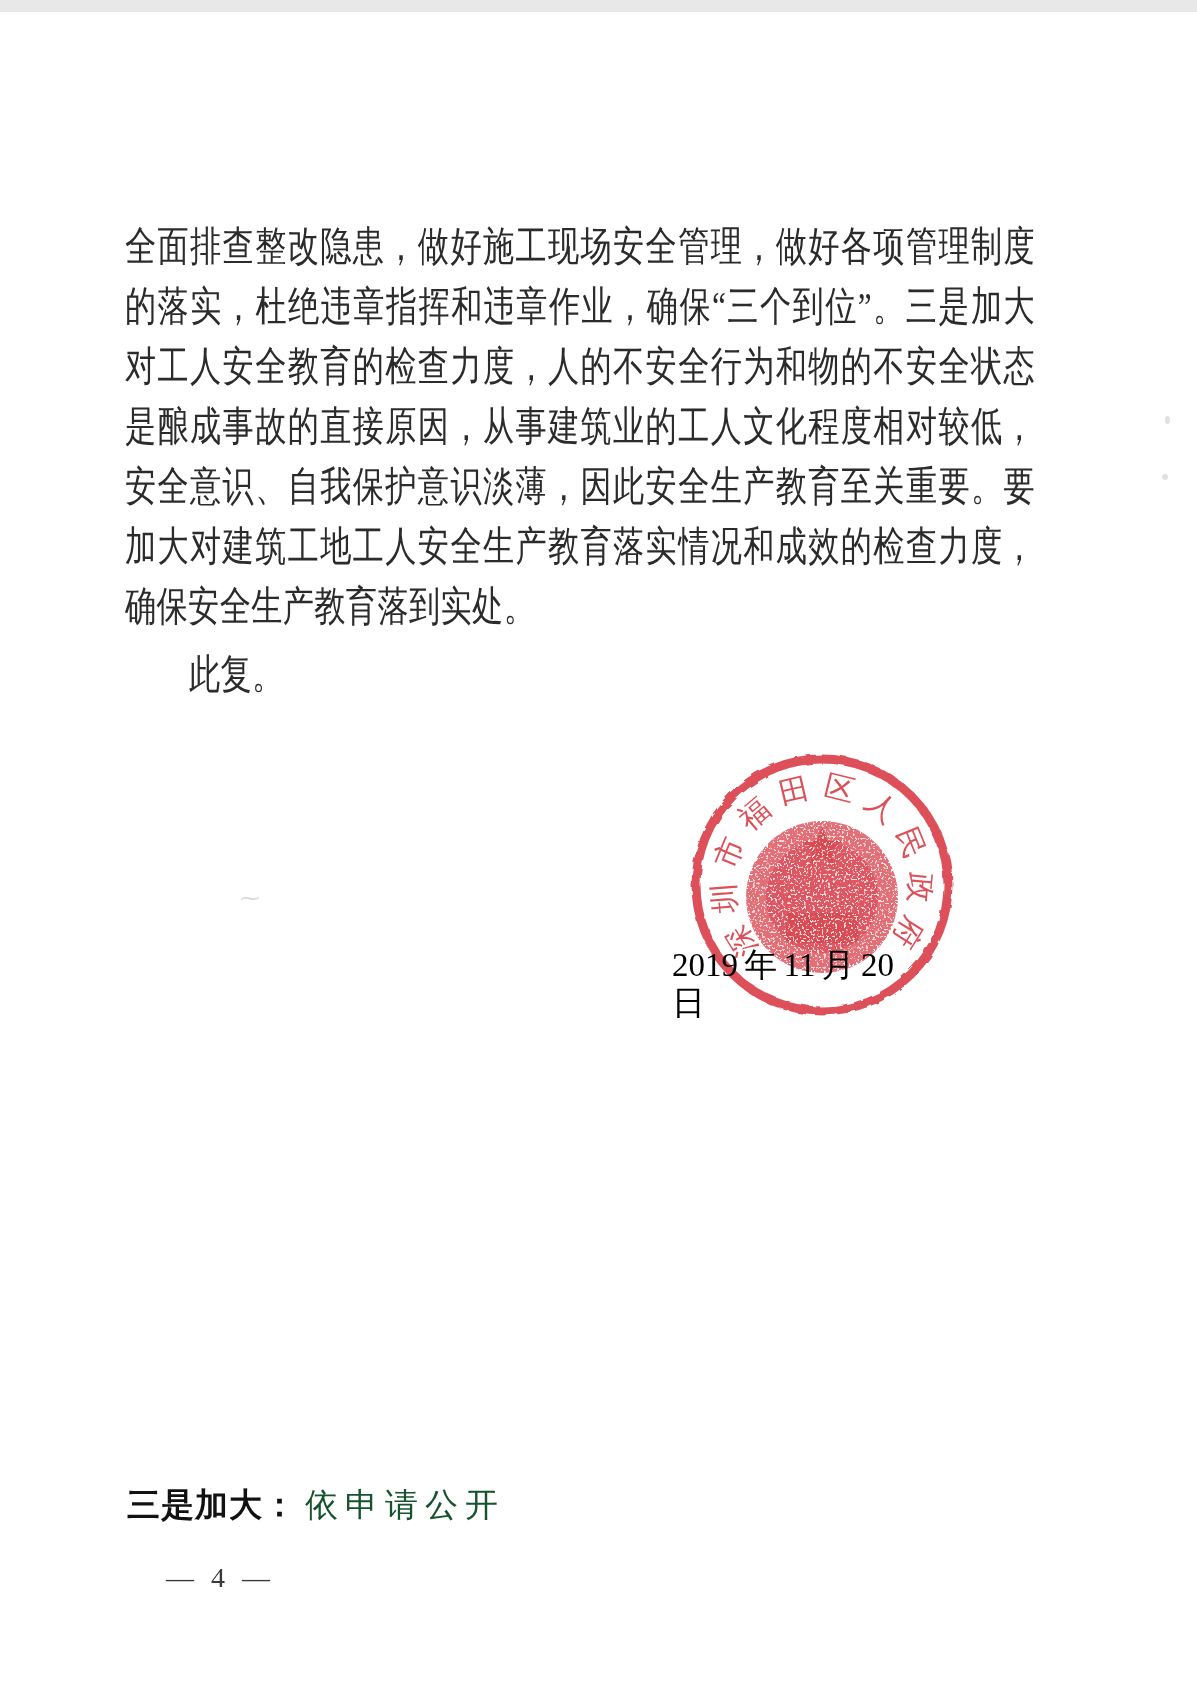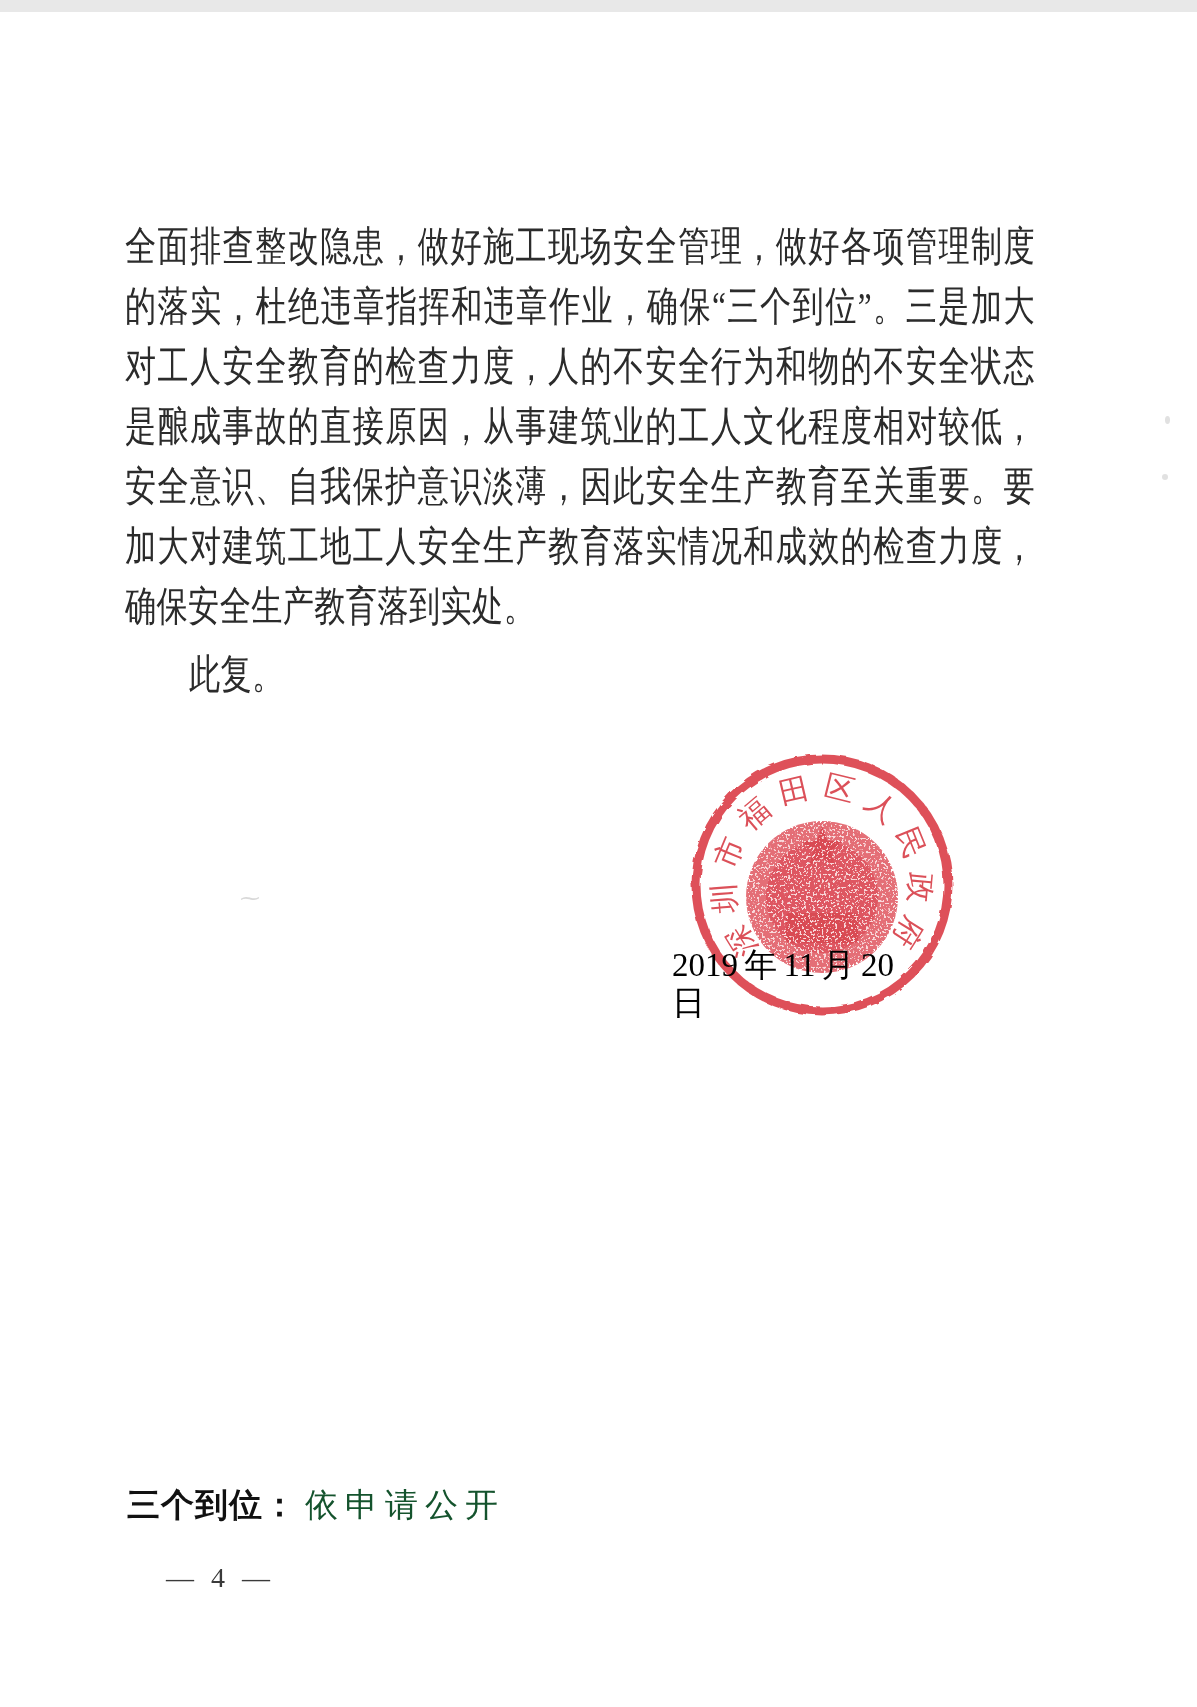--- a/index.html
+++ b/index.html
@@ -169,21 +169,21 @@
 
       <text font-size="30" letter-spacing="11.5" fill="#d9424b" opacity="0.92" font-family="'Liberation Serif','DejaVu Serif',serif">
         <textPath href="#arcpath" startOffset="69">深圳市福田区人民政府</textPath>
       </text>
     </svg>
   </div>
 
   <div class="seal-date">2019年11月20日</div>
 
   <div class="disclosure">
-    <span class="lbl">三个到位：</span><span class="val">依申请公开</span>
+    <span class="lbl">三是加大：</span><span class="val">依申请公开</span>
   </div>
   <div class="pagenum">— 4 —</div>
 
   <div class="smudge" style="left:240px; top:876px;">⁓</div>
   <div class="speck" style="left:1165px; top:404px; width:5px; height:8px;"></div>
   <div class="speck" style="left:1162px; top:462px; width:6px; height:6px;"></div>
 
 </div>
 
 </body></html>

